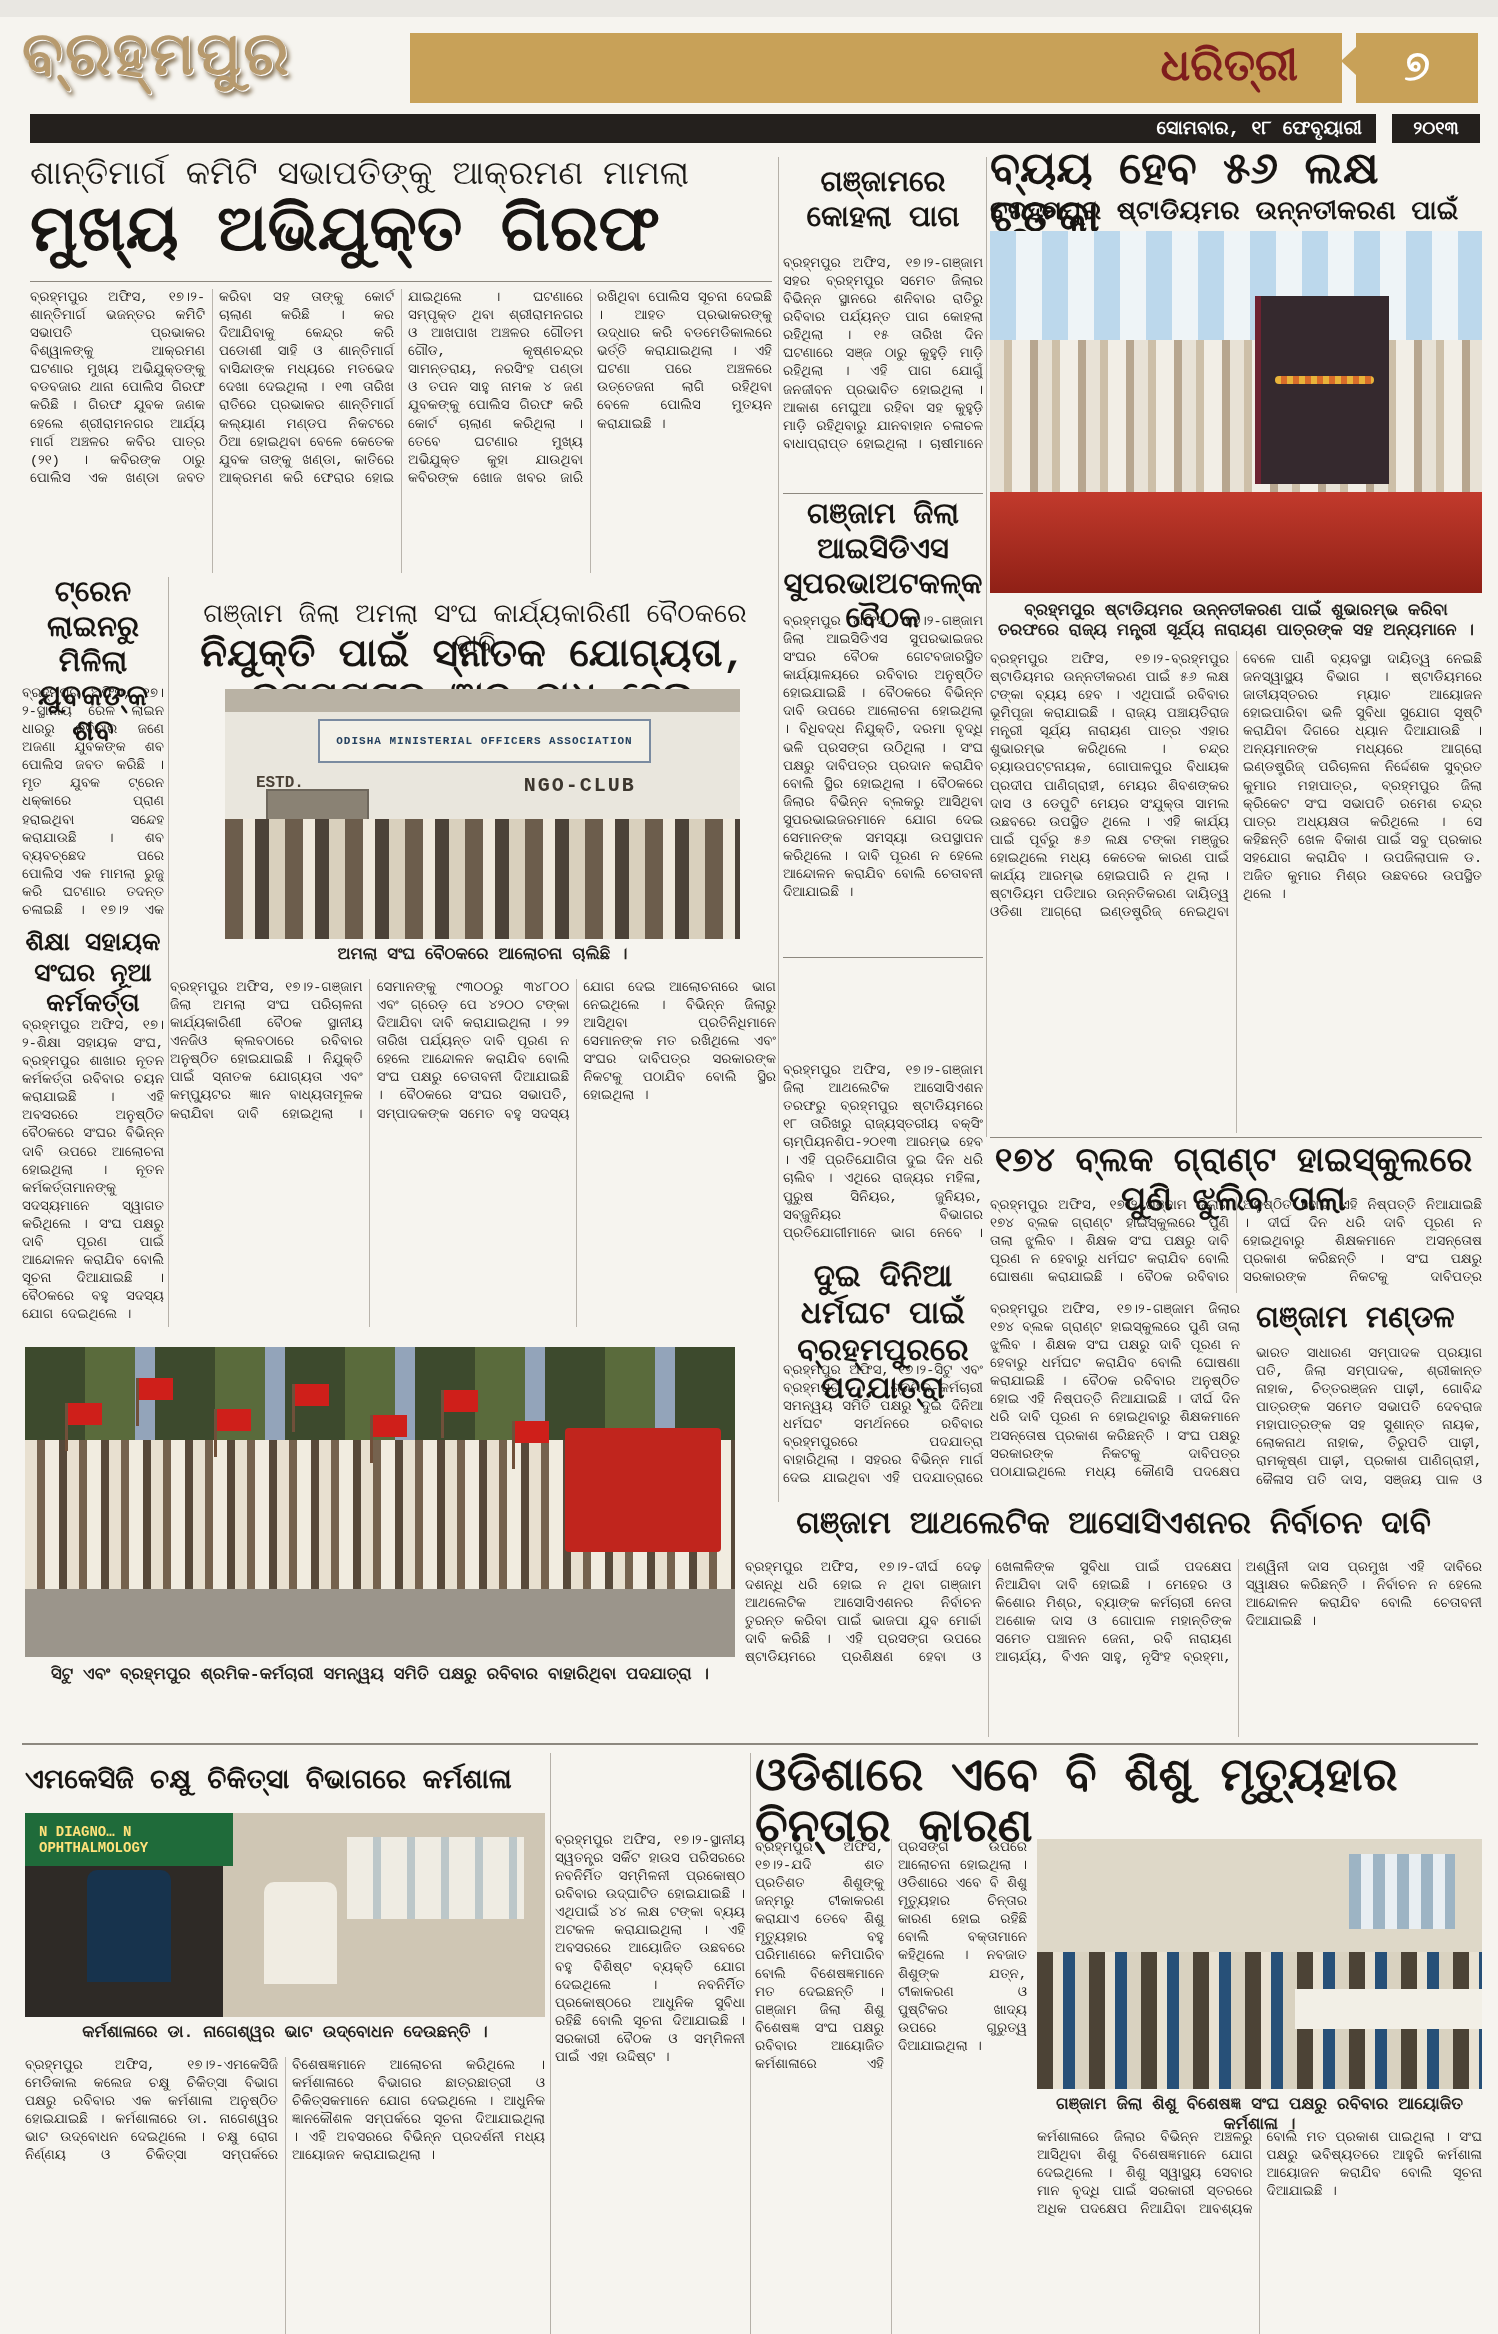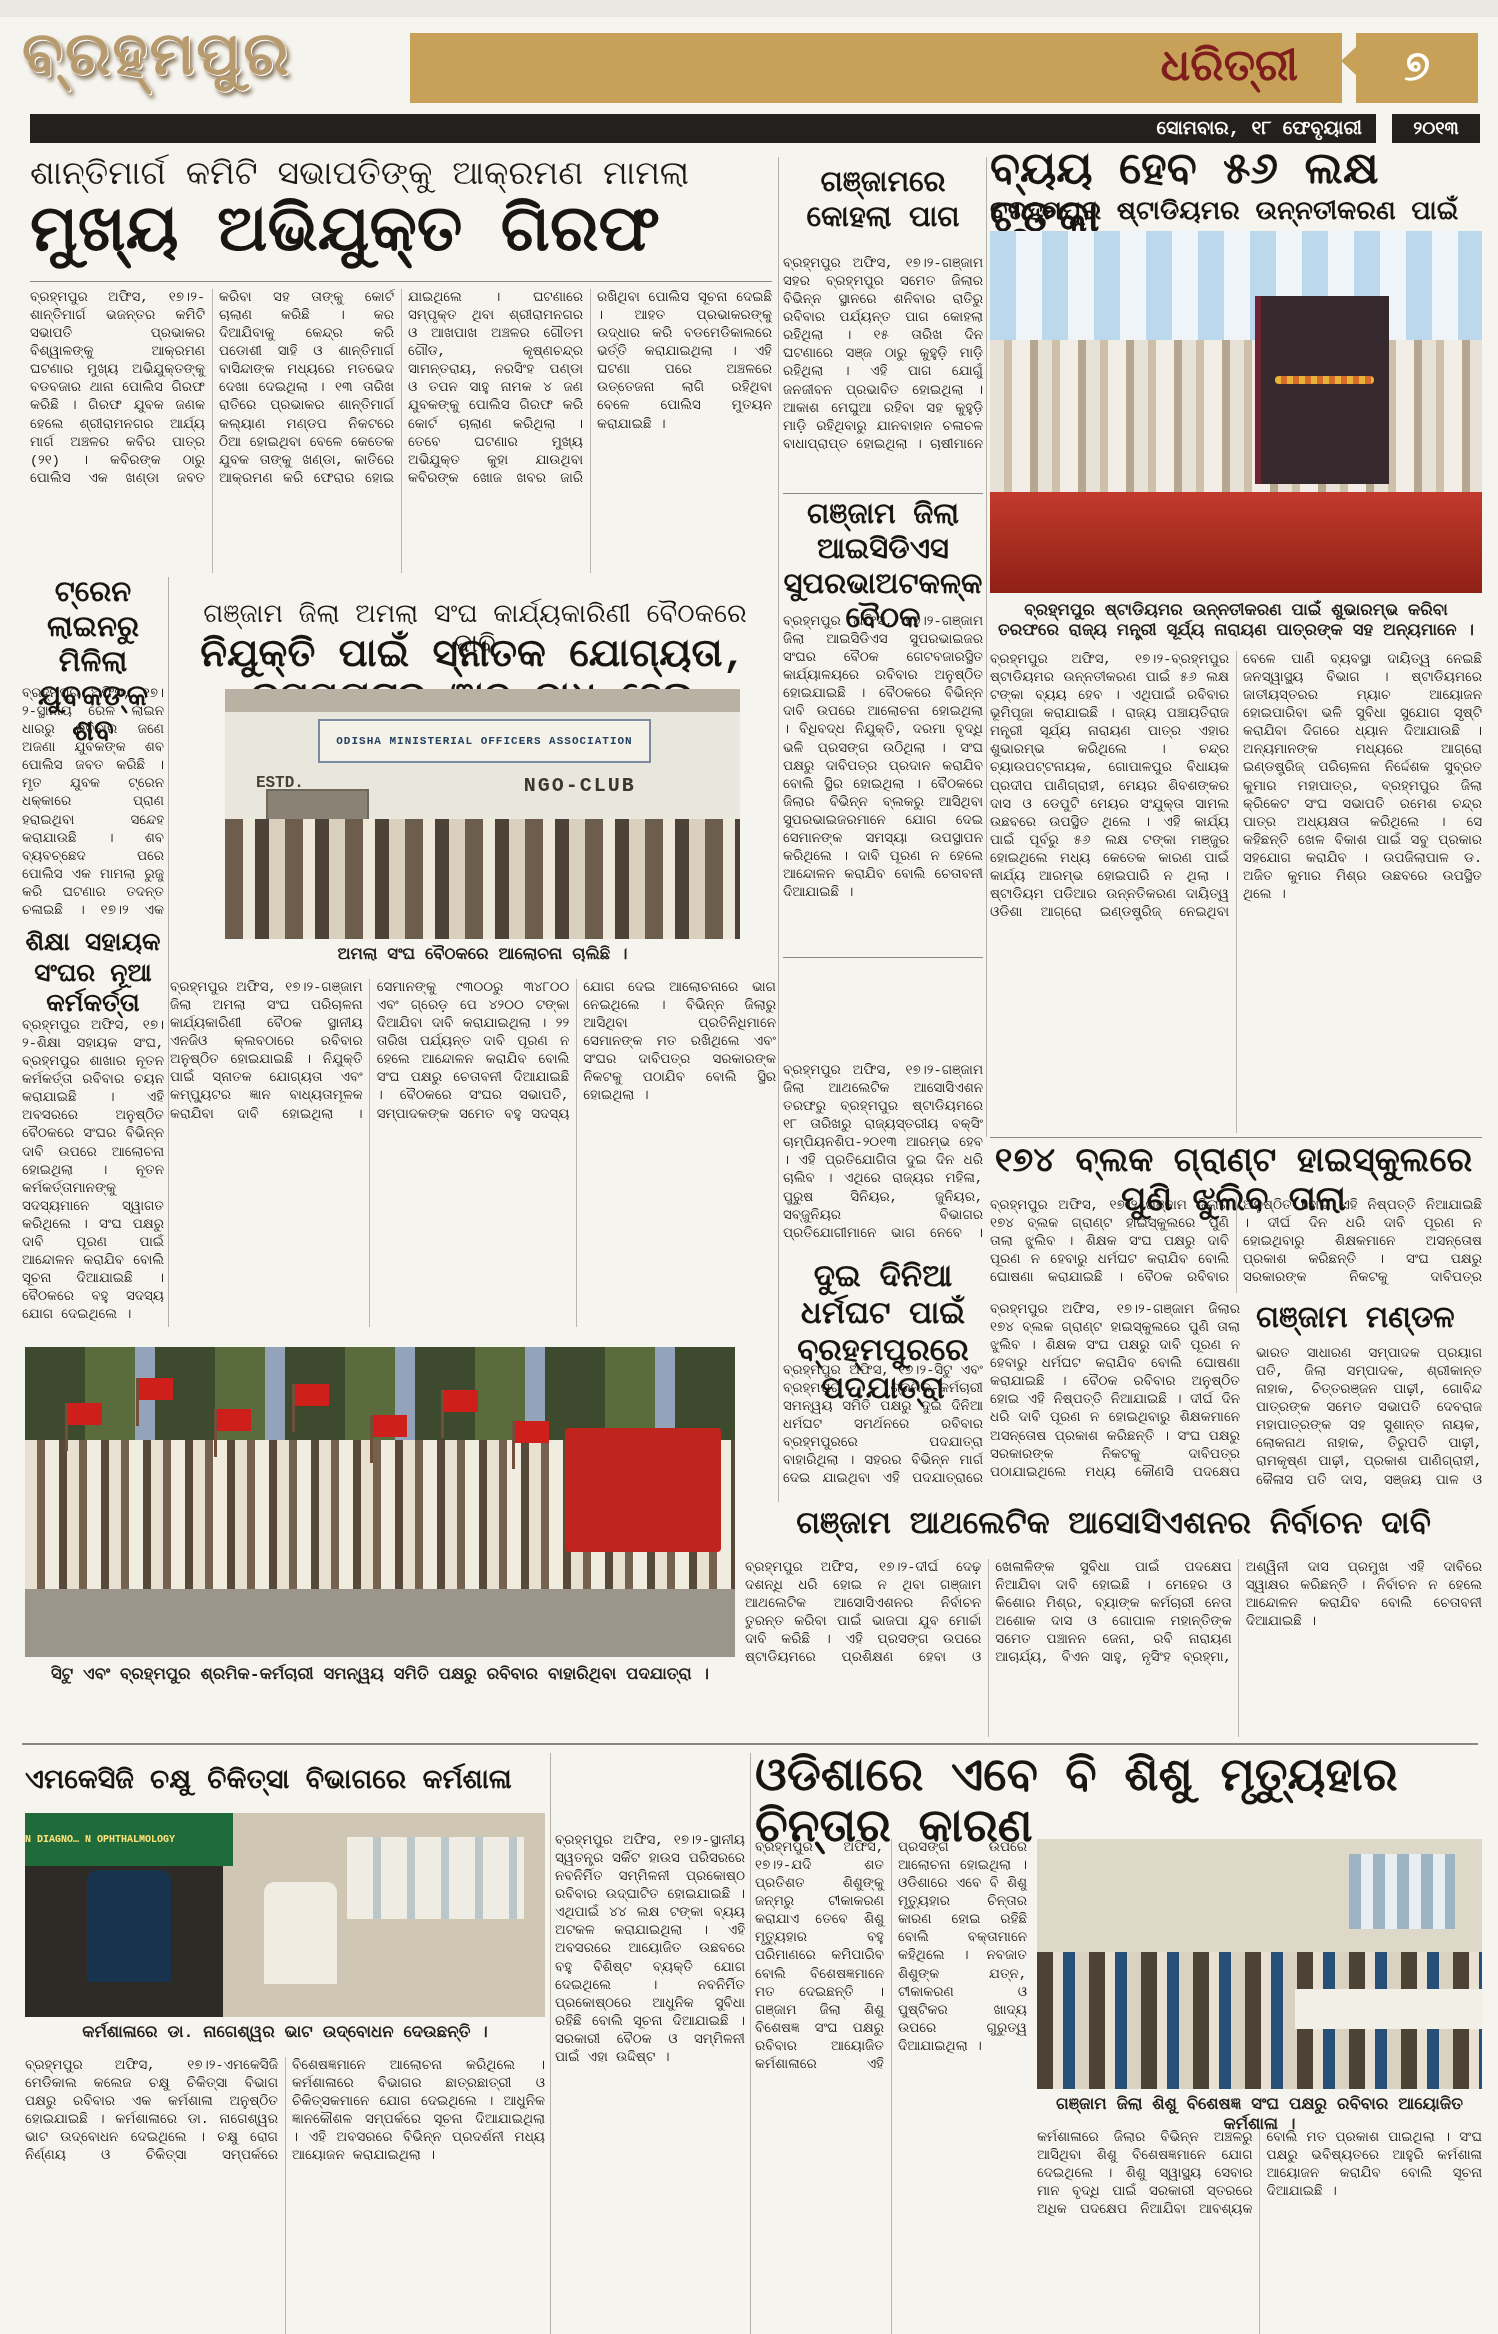--- a/index.html
+++ b/index.html
@@ -62,21 +62,21 @@
   .rally-trees{left:0;top:0;width:100%;height:30%;
      background:repeating-linear-gradient(90deg,#3d4a2d 0 60px,#5a6b3c 60px 110px,#93a4ba 110px 130px);}
   .rally-crowd{left:0;top:30%;width:100%;height:48%;
      background:repeating-linear-gradient(90deg,#e8e0d0 0 12px,#75624e 12px 20px,#f1ece0 20px 34px,#57493a 34px 42px);}
   .rally-road{left:0;top:78%;width:100%;height:22%;background:#9b958b;}
   .rally-truck{left:76%;top:26%;width:22%;height:40%;background:#c0251d;border-radius:4px;}
   .flag{position:absolute;width:34px;height:22px;background:#cf1f1a;}
   .flag::after{content:"";position:absolute;left:-3px;top:0;width:3px;height:48px;background:#70503a;}
   .mkcg-room{left:0;top:0;width:100%;height:100%;background:linear-gradient(90deg,#2e2a26 0 38%,#cfc6b4 38% 100%);}
   .mkcg-banner{left:0;top:0;width:40%;height:26%;background:#1f6b3a;display:flex;align-items:center;}
-  .mkcg-banner span{font-size:10px;color:#ffe27a;font-weight:bold;padding-left:0;}
+  .mkcg-banner span{font-size:14px;color:#ffe27a;font-weight:bold;padding-left:14px;}
   .mkcg-man{left:12%;top:28%;width:16%;height:55%;background:#17334d;border-radius:10px 10px 0 0;}
   .mkcg-man2{left:46%;top:34%;width:14%;height:50%;background:#f0ece2;border-radius:10px 10px 0 0;}
   .mkcg-wall-posters{left:62%;top:12%;width:34%;height:40%;
      background:repeating-linear-gradient(90deg,#efece3 0 26px,#bcc7c9 26px 34px);}
   .ped-wall{left:0;top:0;width:100%;height:55%;background:#ded8c8;}
   .ped-window{left:70%;top:6%;width:24%;height:30%;
      background:repeating-linear-gradient(90deg,#9db4c4 0 12px,#e8eef2 12px 24px);}
   .ped-rows{left:0;top:45%;width:100%;height:55%;
      background:repeating-linear-gradient(90deg,#4c4336 0 16px,#e9e2d2 16px 26px,#275078 26px 38px,#d9d2c0 38px 52px);}
   .ped-table{left:58%;top:60%;width:42%;height:16%;background:#f2efe6;}

